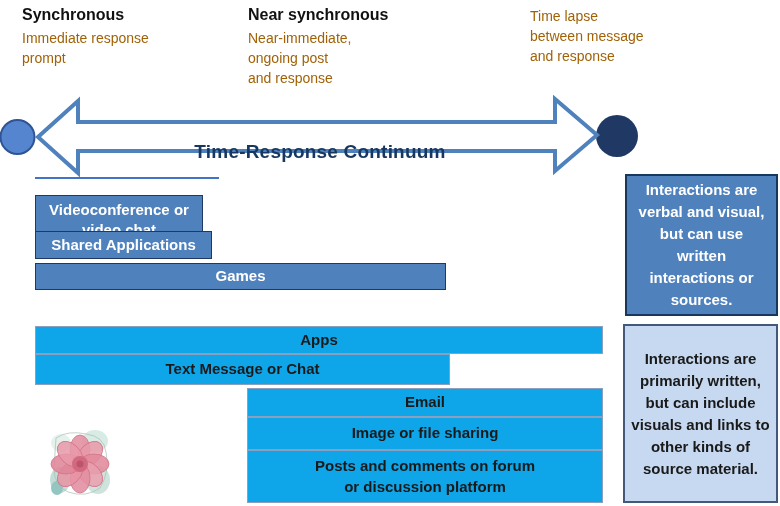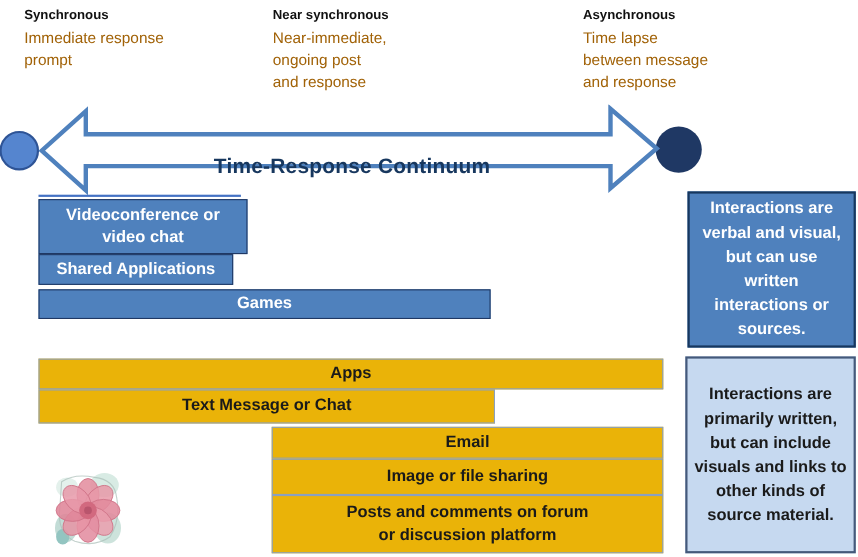--- a/index.html
+++ b/index.html
@@ -3,37 +3,37 @@
 <meta charset="utf-8">
 <style>
   * { margin:0; padding:0; box-sizing:border-box; }
   body { background:#ffffff; font-family:"Liberation Sans", sans-serif; }
   .canvas {
     position:relative; width:780px; height:506px; background:#ffffff;
     overflow:hidden;
   }
   
   .col-header { position:absolute; color:#1a1a1a; }
-  .col-title { font-size:12px; font-weight:bold; margin-bottom:4px; color:#111; }
+  .col-title { font-size:16px; font-weight:bold; margin-bottom:4px; color:#111; }
   .col-line { font-size:14px; line-height:20px; color:#a16207; }
 
   
   .arrow-wrap { position:absolute; left:0; top:95px; width:660px; height:85px; }
   .arrow-label {
     position:absolute; left:170px; top:125px; width:300px; text-align:center;
     font-size:19px; font-weight:bold; color:#17375e; letter-spacing:0.2px;margin-top:16px;
   }
 
   
   .bar {
     position:absolute; display:flex; align-items:center; justify-content:center;
     text-align:center; font-weight:bold; font-size:15px; line-height:1.35;
   }
   .bar.dark { background:#4f81bd; border:1px solid #1f3864; color:#ffffff; }
-  .bar.light { background:#eab308; border:1px solid #8aa0be; color:#1a1a1a; }
+  .bar.light { background:#0ea5e9; border:1px solid #8aa0be; color:#1a1a1a; }
   .bar span { display:block; }
 
   .accent-line { position:absolute; left:35px; top:177px; width:184px; height:2px; background:#4472c4; }
 
   
   .note-box {
     position:absolute; display:flex; align-items:center; justify-content:center;
     text-align:center; font-weight:bold; font-size:15px; line-height:22px; padding:16px 5px;
   }
   .note-box.dark { background:#4f81bd; border:2px solid #17375e; color:#ffffff; }
@@ -53,38 +53,37 @@
   </div>
 
   <div class="col-header" style="left:248px; top:6px;">
     <div class="col-title">Near synchronous</div>
     <div class="col-line">Near-immediate,</div>
     <div class="col-line">ongoing post</div>
     <div class="col-line">and response</div>
   </div>
 
   <div class="col-header" style="left:530px; top:6px;">
-    <div class="col-title">Asynchronous</div>
     <div class="col-line">Time lapse</div>
     <div class="col-line">between message</div>
     <div class="col-line">and response</div>
   </div>
 
   <div class="arrow-wrap">
     <svg width="660" height="85" viewBox="0 0 660 85">
       <circle cx="17.5" cy="42" r="17" fill="#5585cf" stroke="#2e5496" stroke-width="2"></circle>
       <circle cx="617" cy="41" r="21" fill="#1f3864"></circle>
       <polygon points="38,42 78,6 78,27 555,27 555,4 597,40 555,76 555,56 78,56 78,78" fill="#ffffff" stroke="#4f81bd" stroke-width="4" stroke-linejoin="miter"></polygon>
     </svg>
   </div>
   <div class="arrow-label">Time-Response Continuum</div>
 
   <div class="accent-line"></div>
 
-  <div class="bar dark" style="left:35px; top:181px; width:190px; height:50px;">
+  <div class="bar dark" style="left:35px; top:195px; width:168px; height:50px;">
     <span style="max-width:150px;">Videoconference or video chat</span>
   </div>
 
   <div class="bar dark" style="left:35px; top:231px; width:177px; height:28px;">
     <span>Shared Applications</span>
   </div>
 
   <div class="bar dark" style="left:35px; top:263px; width:411px; height:27px;">
     <span>Games</span>
   </div>

